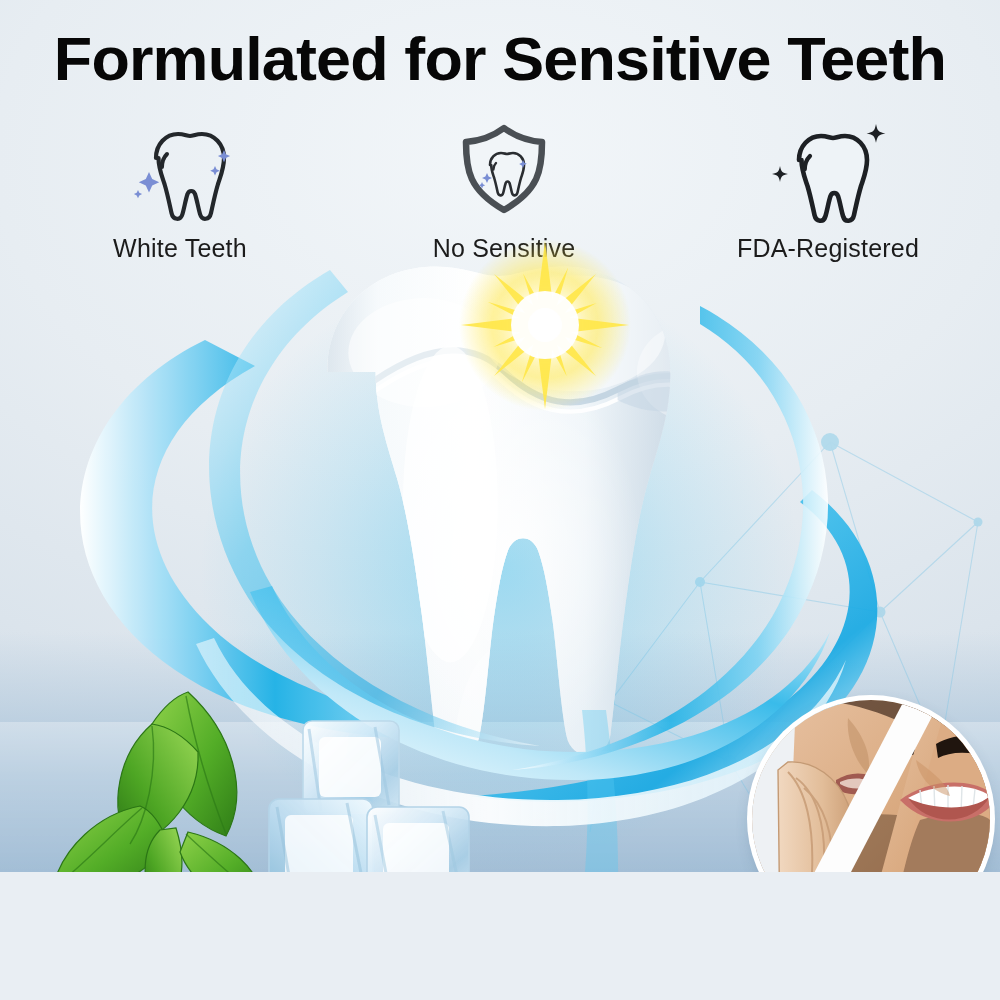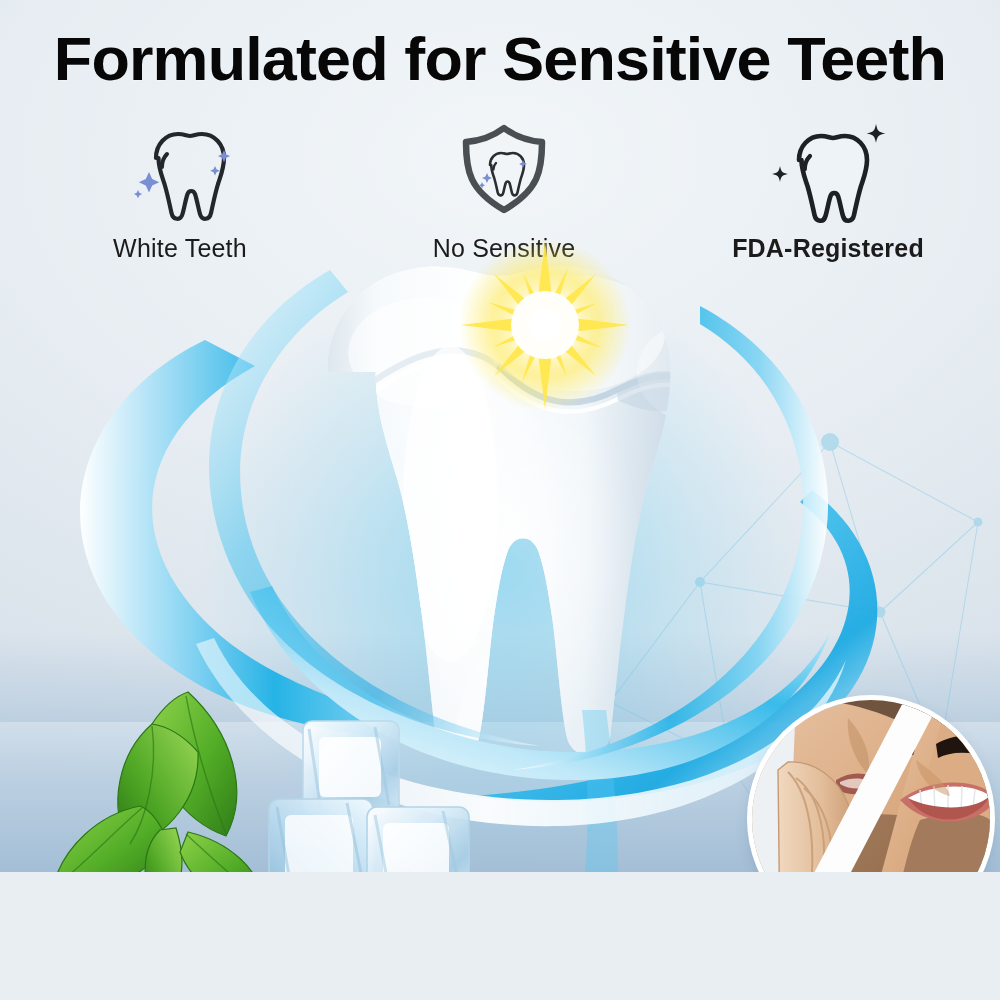--- a/index.html
+++ b/index.html
@@ -43,21 +43,21 @@
   .features{
     position:absolute;top:118px;left:0;right:0;height:160px;
     display:flex;align-items:flex-start;
   }
   .feature{flex:1;display:flex;flex-direction:column;align-items:center;}
   .feature .ic{height:112px;display:flex;align-items:center;justify-content:center;}
   .feature .cap{
     margin-top:4px;font-size:25px;color:#1b1b1b;letter-spacing:.2px;white-space:nowrap;
   }
   .f-white{margin-left:18px;align-items:center;}
-  .f-fda{margin-right:10px;font-weight:bold;}
+  .f-fda{margin-right:10px;}
   
   .hero{position:absolute;left:0;top:240px;width:1000px;height:760px;}
   .hero svg{position:absolute;left:0;top:0;}
   
   .mint{position:absolute;left:36px;top:680px;width:290px;height:250px;}
   .ice{position:absolute;left:225px;top:715px;width:280px;height:200px;}
   
   .photo{
     position:absolute;left:752px;top:700px;width:238px;height:238px;border-radius:50%;
     overflow:hidden;box-shadow:0 0 0 5px #ffffff, 0 5px 16px rgba(60,90,120,.30);

